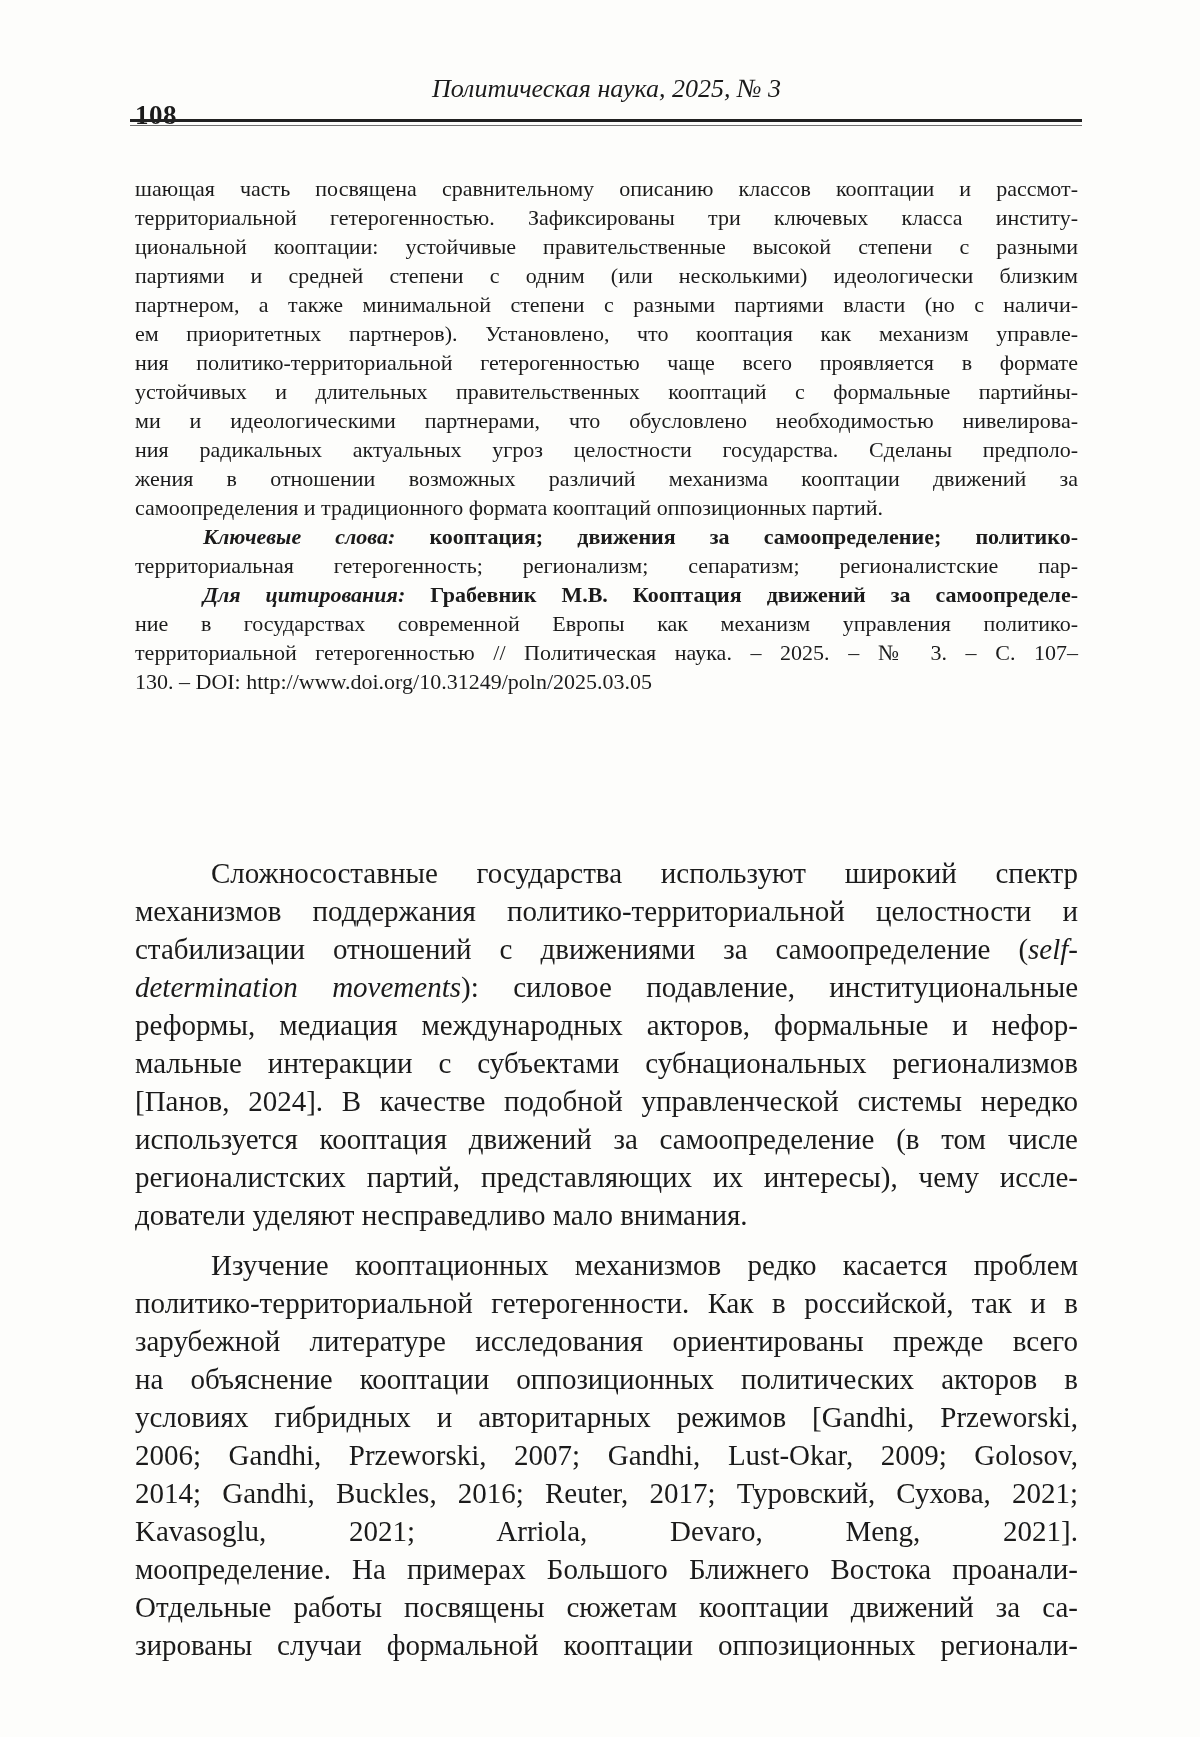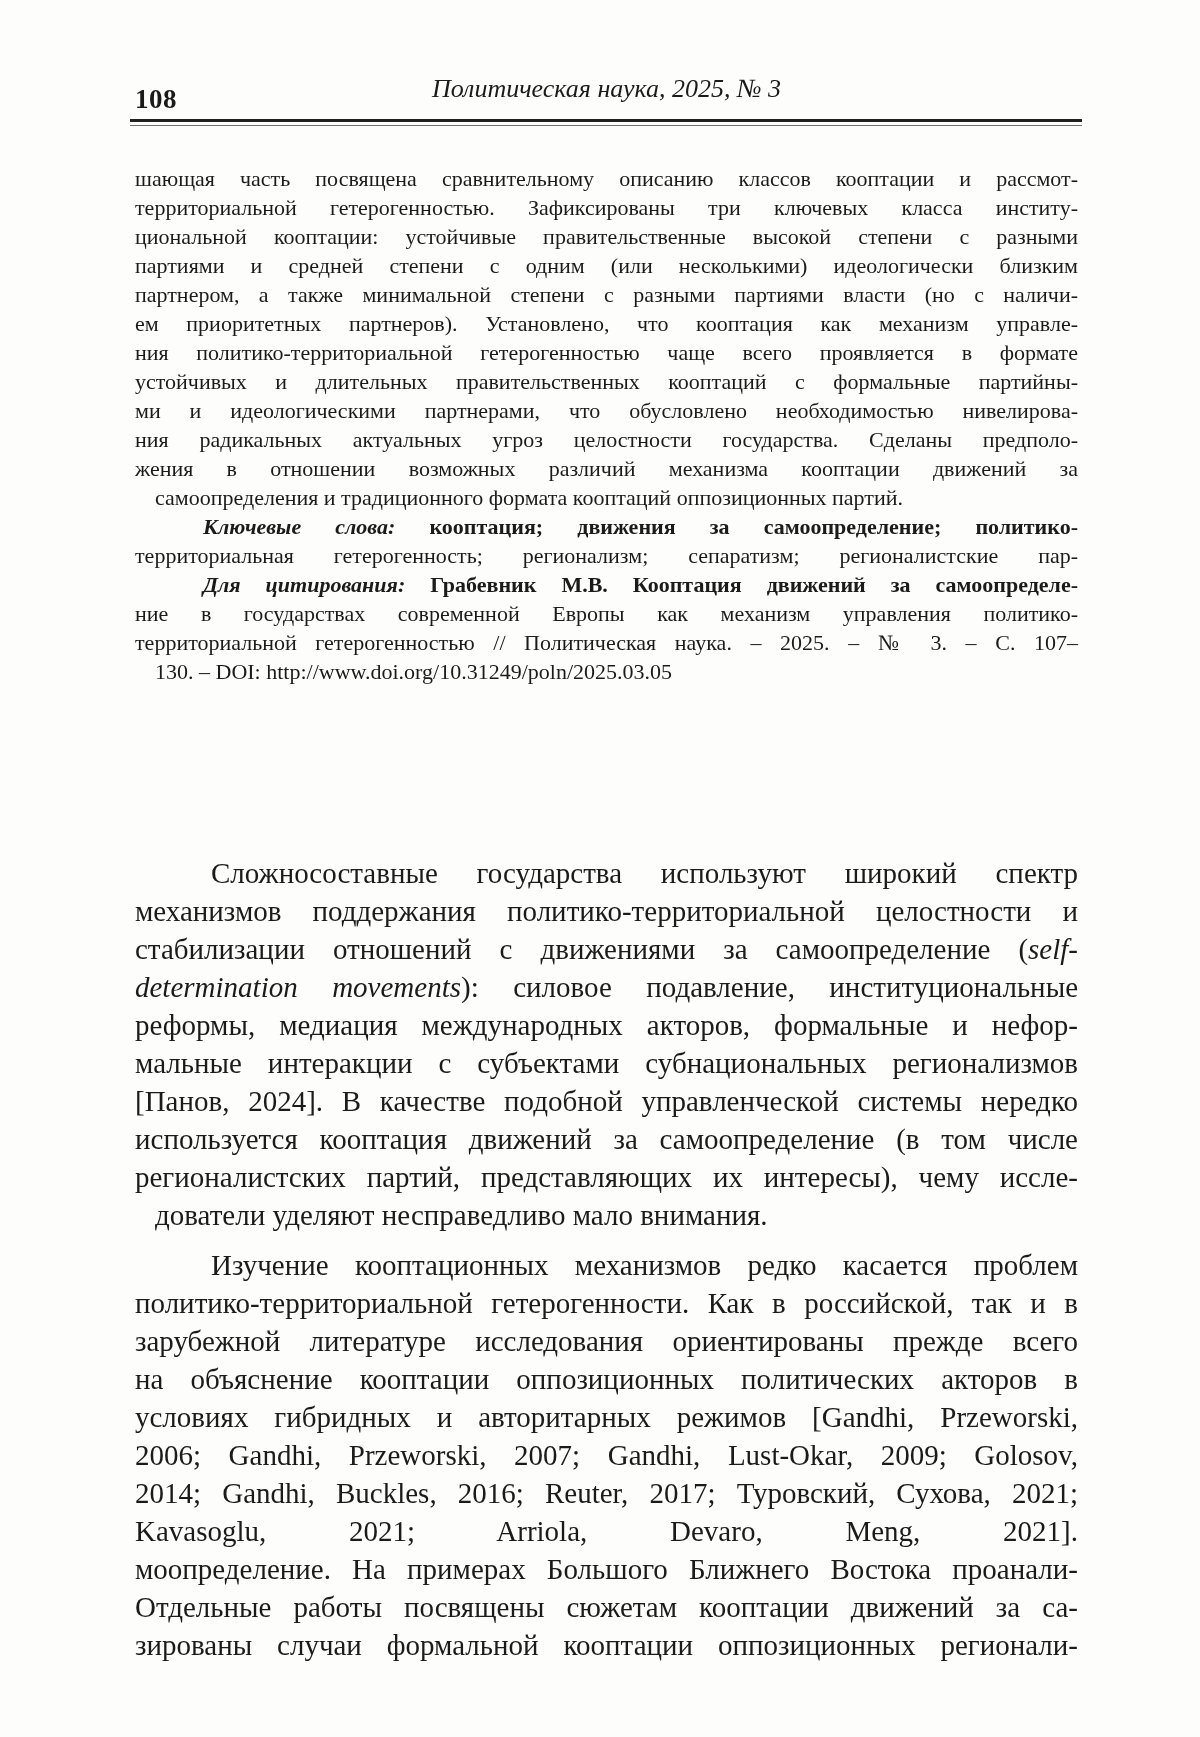--- a/index.html
+++ b/index.html
@@ -8,21 +8,21 @@
     width: 1200px;
     height: 1737px;
     background: #fdfdfb;
     font-family: "Liberation Serif", "DejaVu Serif", serif;
     color: #1b1b1b;
     overflow: hidden;
   }
   .pagenum {
     position: absolute;
     left: 135px;
-    top: 84px;
+    top: 100px;
     font-size: 27px;
     font-weight: bold;
     letter-spacing: 0.5px;
   }
   .jtitle {
     position: absolute;
     left: 135px;
     top: 74px;
     width: 943px;
     text-align: center;
@@ -37,35 +37,35 @@
     height: 3px;
     border-top: 3px solid #212121;
     border-bottom: 1px solid #707070;
   }
   .textcol {
     position: absolute;
     left: 135px;
     width: 943px;
   }
   .annotation {
-    top: 164px;
+    top: 174px;
     font-size: 22px;
     line-height: 29px;
   }
   .maintext {
     top: 842px;
     font-size: 29px;
     line-height: 38px;
   }
   .jline {
     text-align: justify;
     text-align-last: justify;
     white-space: normal;
   }
-  .jline.end { text-align-last: left; margin-left: 20px; }
+  .jline.end { text-align-last: left; }
   .annotation .jline.indent { text-indent: 68px; font-weight: bold; }
   .maintext .jline.indent { text-indent: 76px; margin-top: 12px; }
   .it { font-style: italic; }
 </style>
 </head>
 <body>
 
 <div class="page">
   <div class="pagenum">108</div>
   <div class="jtitle">Политическая наука, 2025, № 3</div>

